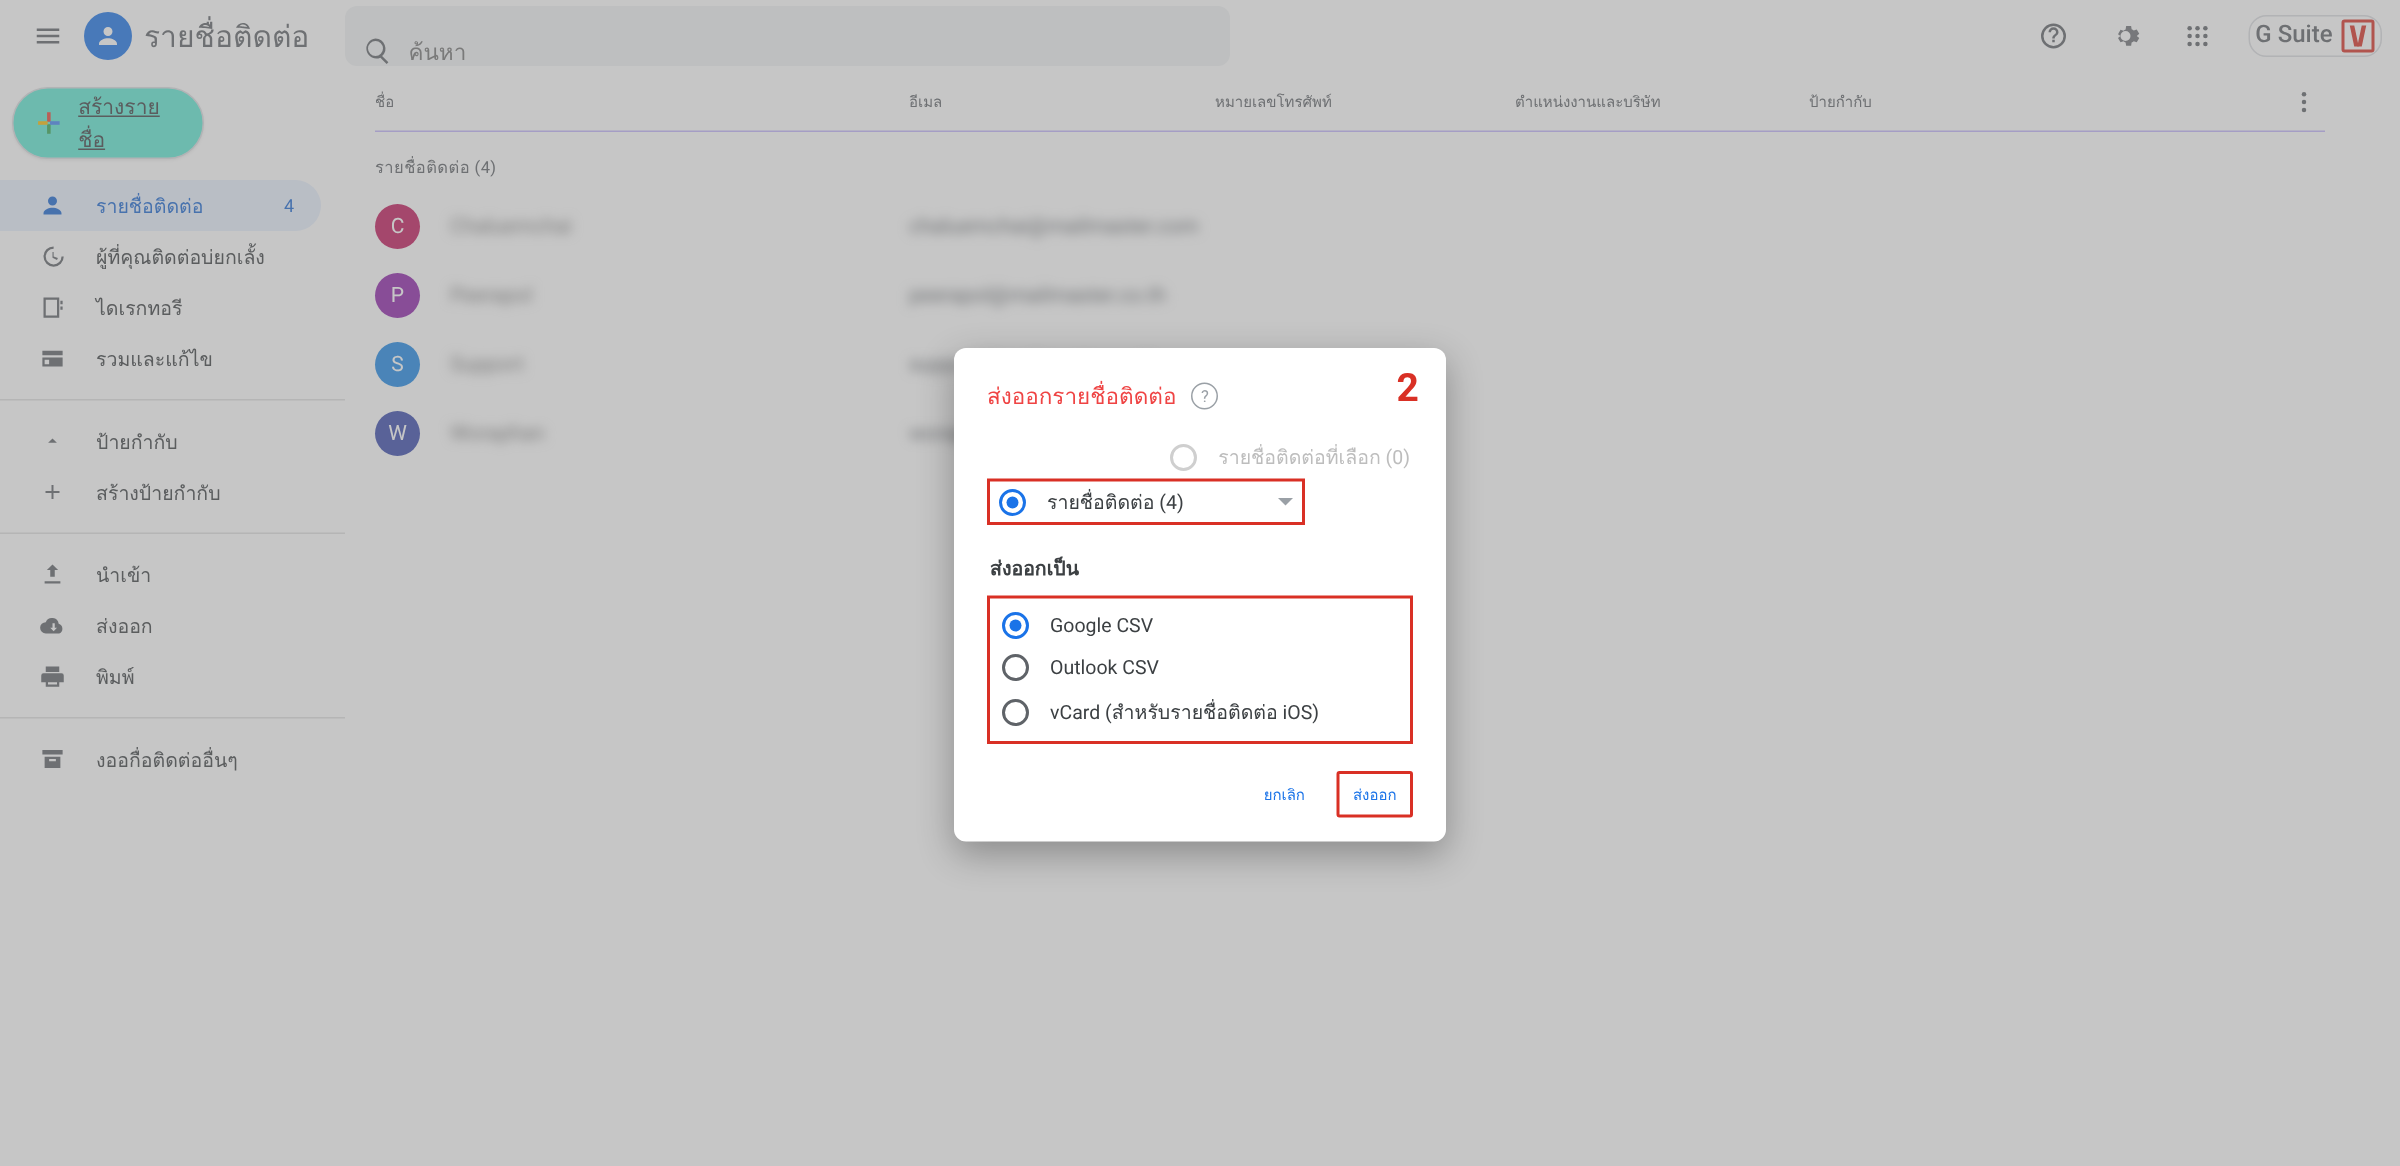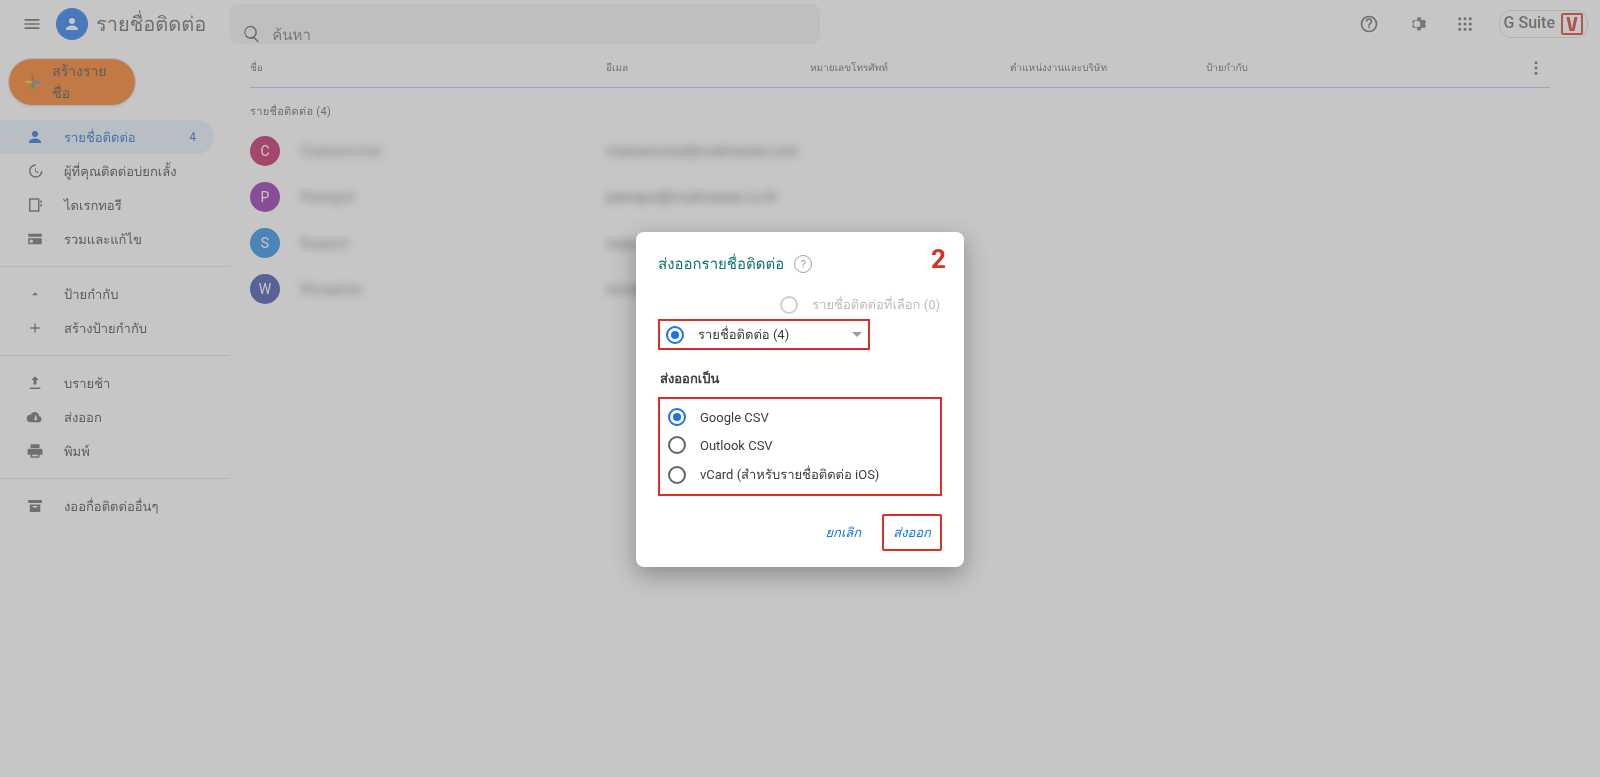--- a/index.html
+++ b/index.html
@@ -19,21 +19,21 @@
   .gsuite-badge { display: flex; gap: 6px; padding: 2px 4px; border: 1px solid #dadce0; border-radius: 12px; margin-left: 6px; }
   .gsuite-text { font-size: 16px; color: #5f6368; font-weight: 500; }
   .gsuite-mini { width: 22px; height: 22px; border: 2px solid #d93025; border-radius: 2px; position: relative; }
   .gsuite-mini::before, .gsuite-mini::after { content:''; position:absolute; background:#d93025; width:3px; top:2px; bottom:2px; }
   .gsuite-mini::before { left:5px; transform: skewX(12deg);}
   .gsuite-mini::after { right:5px; transform: skewX(-12deg);}
 
   
   .body { display: flex; height: calc(100% - 48px); }
   .sidebar { width: 230px; padding-top: 10px; }
-  .create-btn { margin: 0 0 14px 8px; height: 48px; width: 128px; border-radius: 24px; border: 1px solid #dadce0; display: flex; align-items: center; gap: 10px; padding: 0 20px 0 14px; background: #f97316; box-shadow: 0 1px 2px rgba(0,0,0,0.08); cursor: pointer; }
+  .create-btn { margin: 0 0 14px 8px; height: 48px; width: 128px; border-radius: 24px; border: 1px solid #dadce0; display: flex; align-items: center; gap: 10px; padding: 0 20px 0 14px; background: #5eead4; box-shadow: 0 1px 2px rgba(0,0,0,0.08); cursor: pointer; text-decoration: underline; }
   .plus-icon { width: 22px; height: 22px; }
   .create-label { font-size: 14px; color: #3c4043; }
 
   .nav-item { height: 34px; display: flex; align-items: center; gap: 20px; padding: 0 18px 0 26px; font-size: 13px; color: #3c4043; border-top-right-radius: 17px; border-bottom-right-radius: 17px; cursor: pointer; margin-right: 16px; }
   .nav-item.active { background: #e8f0fe; color: #1967d2; }
   .nav-item .icon { width: 18px; height: 18px; display:flex; align-items:center; justify-content:center; color:#5f6368; flex-shrink:0;}
   .nav-item.active .icon { color: #1967d2; }
   .nav-item .count { margin-left: auto; font-size: 12px; }
   .nav-sep { height: 1px; background: #e0e0e0; margin: 10px 0; }
 
@@ -54,38 +54,38 @@
   .av-s { background: #1e88e5; }
   .av-w { background: #3949ab; }
   .blur { filter: blur(4px); color: #777; }
   .row .rname { width: 306px; font-size: 14px; }
   .row .remail { width: 204px; font-size: 14px; color: #5f6368; }
 
   
   .overlay { position: absolute; inset: 0; background: rgba(128,128,128,0.45); display: flex; align-items: flex-start; justify-content: center; }
   .modal { width: 328px; background: #fff; border-radius: 8px; margin-top: 232px; padding: 20px 22px 16px 22px; box-shadow: 0 8px 24px rgba(0,0,0,0.3); position: relative; }
   .modal-title-row { display: flex; align-items: center; gap: 10px; }
-  .modal-title { font-size: 15px; color: #0f766e; }
+  .modal-title { font-size: 15px; color: #ef4444; }
   .help-icon { width: 18px; height: 18px; border: 1.5px solid #9aa0a6; border-radius: 50%; font-size: 11px; color: #9aa0a6; display:flex; align-items:center; justify-content:center; cursor:pointer;}
   .step-badge { position: absolute; top: 12px; right: 18px; font-size: 26px; font-weight: 700; color: #d93025; }
   .radio-row { display: flex; align-items: center; gap: 14px; font-size: 13px; color: #3c4043; padding: 4px 2px 4px 6px; }
   .radio-row.disabled { color: #bdbdbd; justify-content: flex-end; }
   .radio { width: 18px; height: 18px; border: 2px solid #5f6368; border-radius: 50%; display: flex; align-items: center; justify-content: center; flex-shrink: 0; }
   .radio.disabled { border-color: #cfcfcf; }
   .radio.checked { border-color: #1a73e8; }
   .radio.checked::after { content: ''; width: 8px; height: 8px; background: #1a73e8; border-radius: 50%; }
   .redbox { border: 2px solid #d93025; }
   .source-group { margin-top: 14px; }
   .source-select { display:flex; align-items:center; justify-content:space-between; width: 212px; padding: 3px 6px;}
   .chev { border-left:5px solid transparent; border-right:5px solid transparent; border-top:5px solid #9aa0a6;}
   .section-label { font-size: 13px; font-weight: 600; color: #3c4043; margin: 18px 0 8px 2px; }
   .format-group { padding: 4px 2px; }
   .format-group .radio-row { padding: 5px 2px 5px 6px; }
   .modal-actions { display: flex; justify-content: flex-end; gap: 12px; margin-top: 18px; align-items:center;}
-  .btn { font-size: 13px; font-weight: 500; padding: 6px 9px; cursor: pointer; border-radius: 2px; font-style: italic; }
+  .btn { font-size: 10px; font-weight: 500; padding: 6px 9px; cursor: pointer; border-radius: 2px; }
   .btn-cancel { color: #1a73e8; }
   .btn-export { color: #1a73e8; border: 2px solid #d93025; }
 
   svg { display: block; }
 </style>
 </head>
 <body>
 
 <div class="header">
   <div class="menu-btn">
@@ -202,21 +202,21 @@
         </span>
       <span>สร้างป้ายกำกับ</span>
     </div>
     <div class="nav-sep"></div>
     <div class="nav-item">
       <span class="icon">
           <svg width="18" height="18" viewBox="0 0 24 24">
             <path fill="currentColor" d="M12 3l5 5h-3v6h-4V8H7l5-5zM5 18h14v2H5v-2z"></path>
           </svg>
         </span>
-      <span>บรายช้า</span>
+      <span>นำเข้า</span>
     </div>
     <div class="nav-item">
       <span class="icon">
           <svg width="18" height="18" viewBox="0 0 24 24">
             <path fill="currentColor" d="M6 19a5 5 0 010-10 6 6 0 0111.5 1.5A4.5 4.5 0 0118 19H6zm6-9v4h-2l3 3 3-3h-2v-4h-2z"></path>
           </svg>
         </span>
       <span>ส่งออก</span>
     </div>
     <div class="nav-item">

